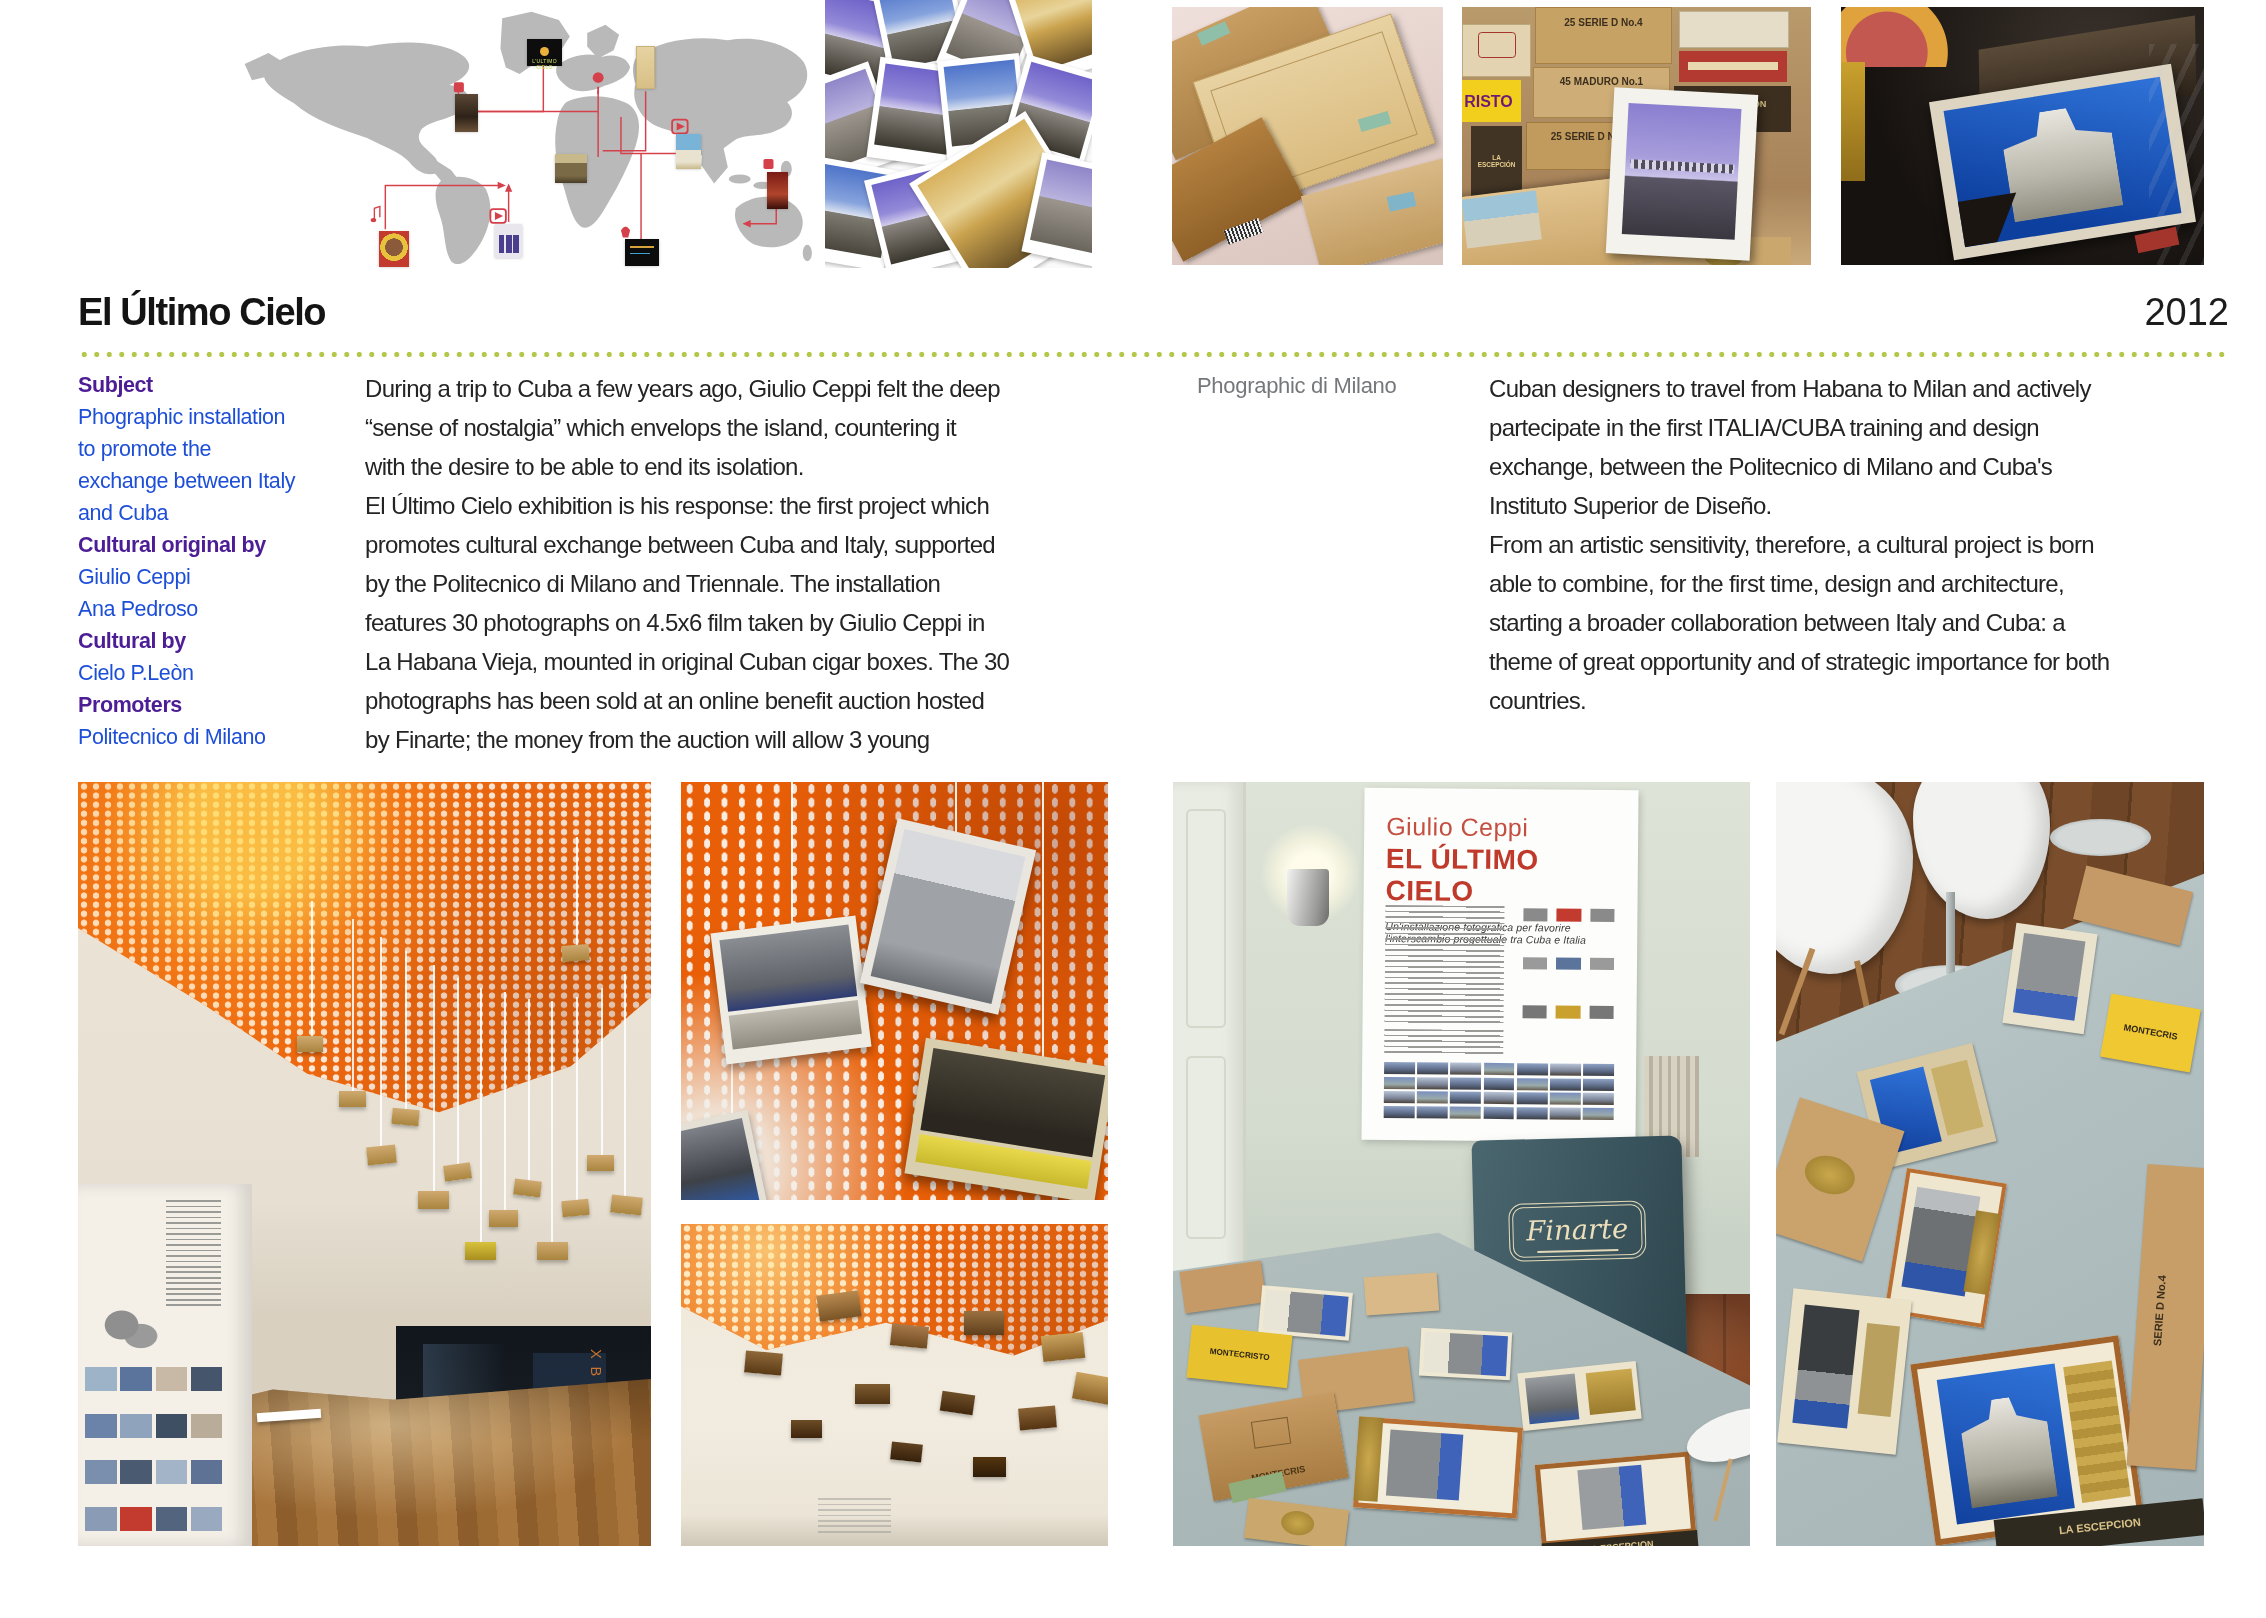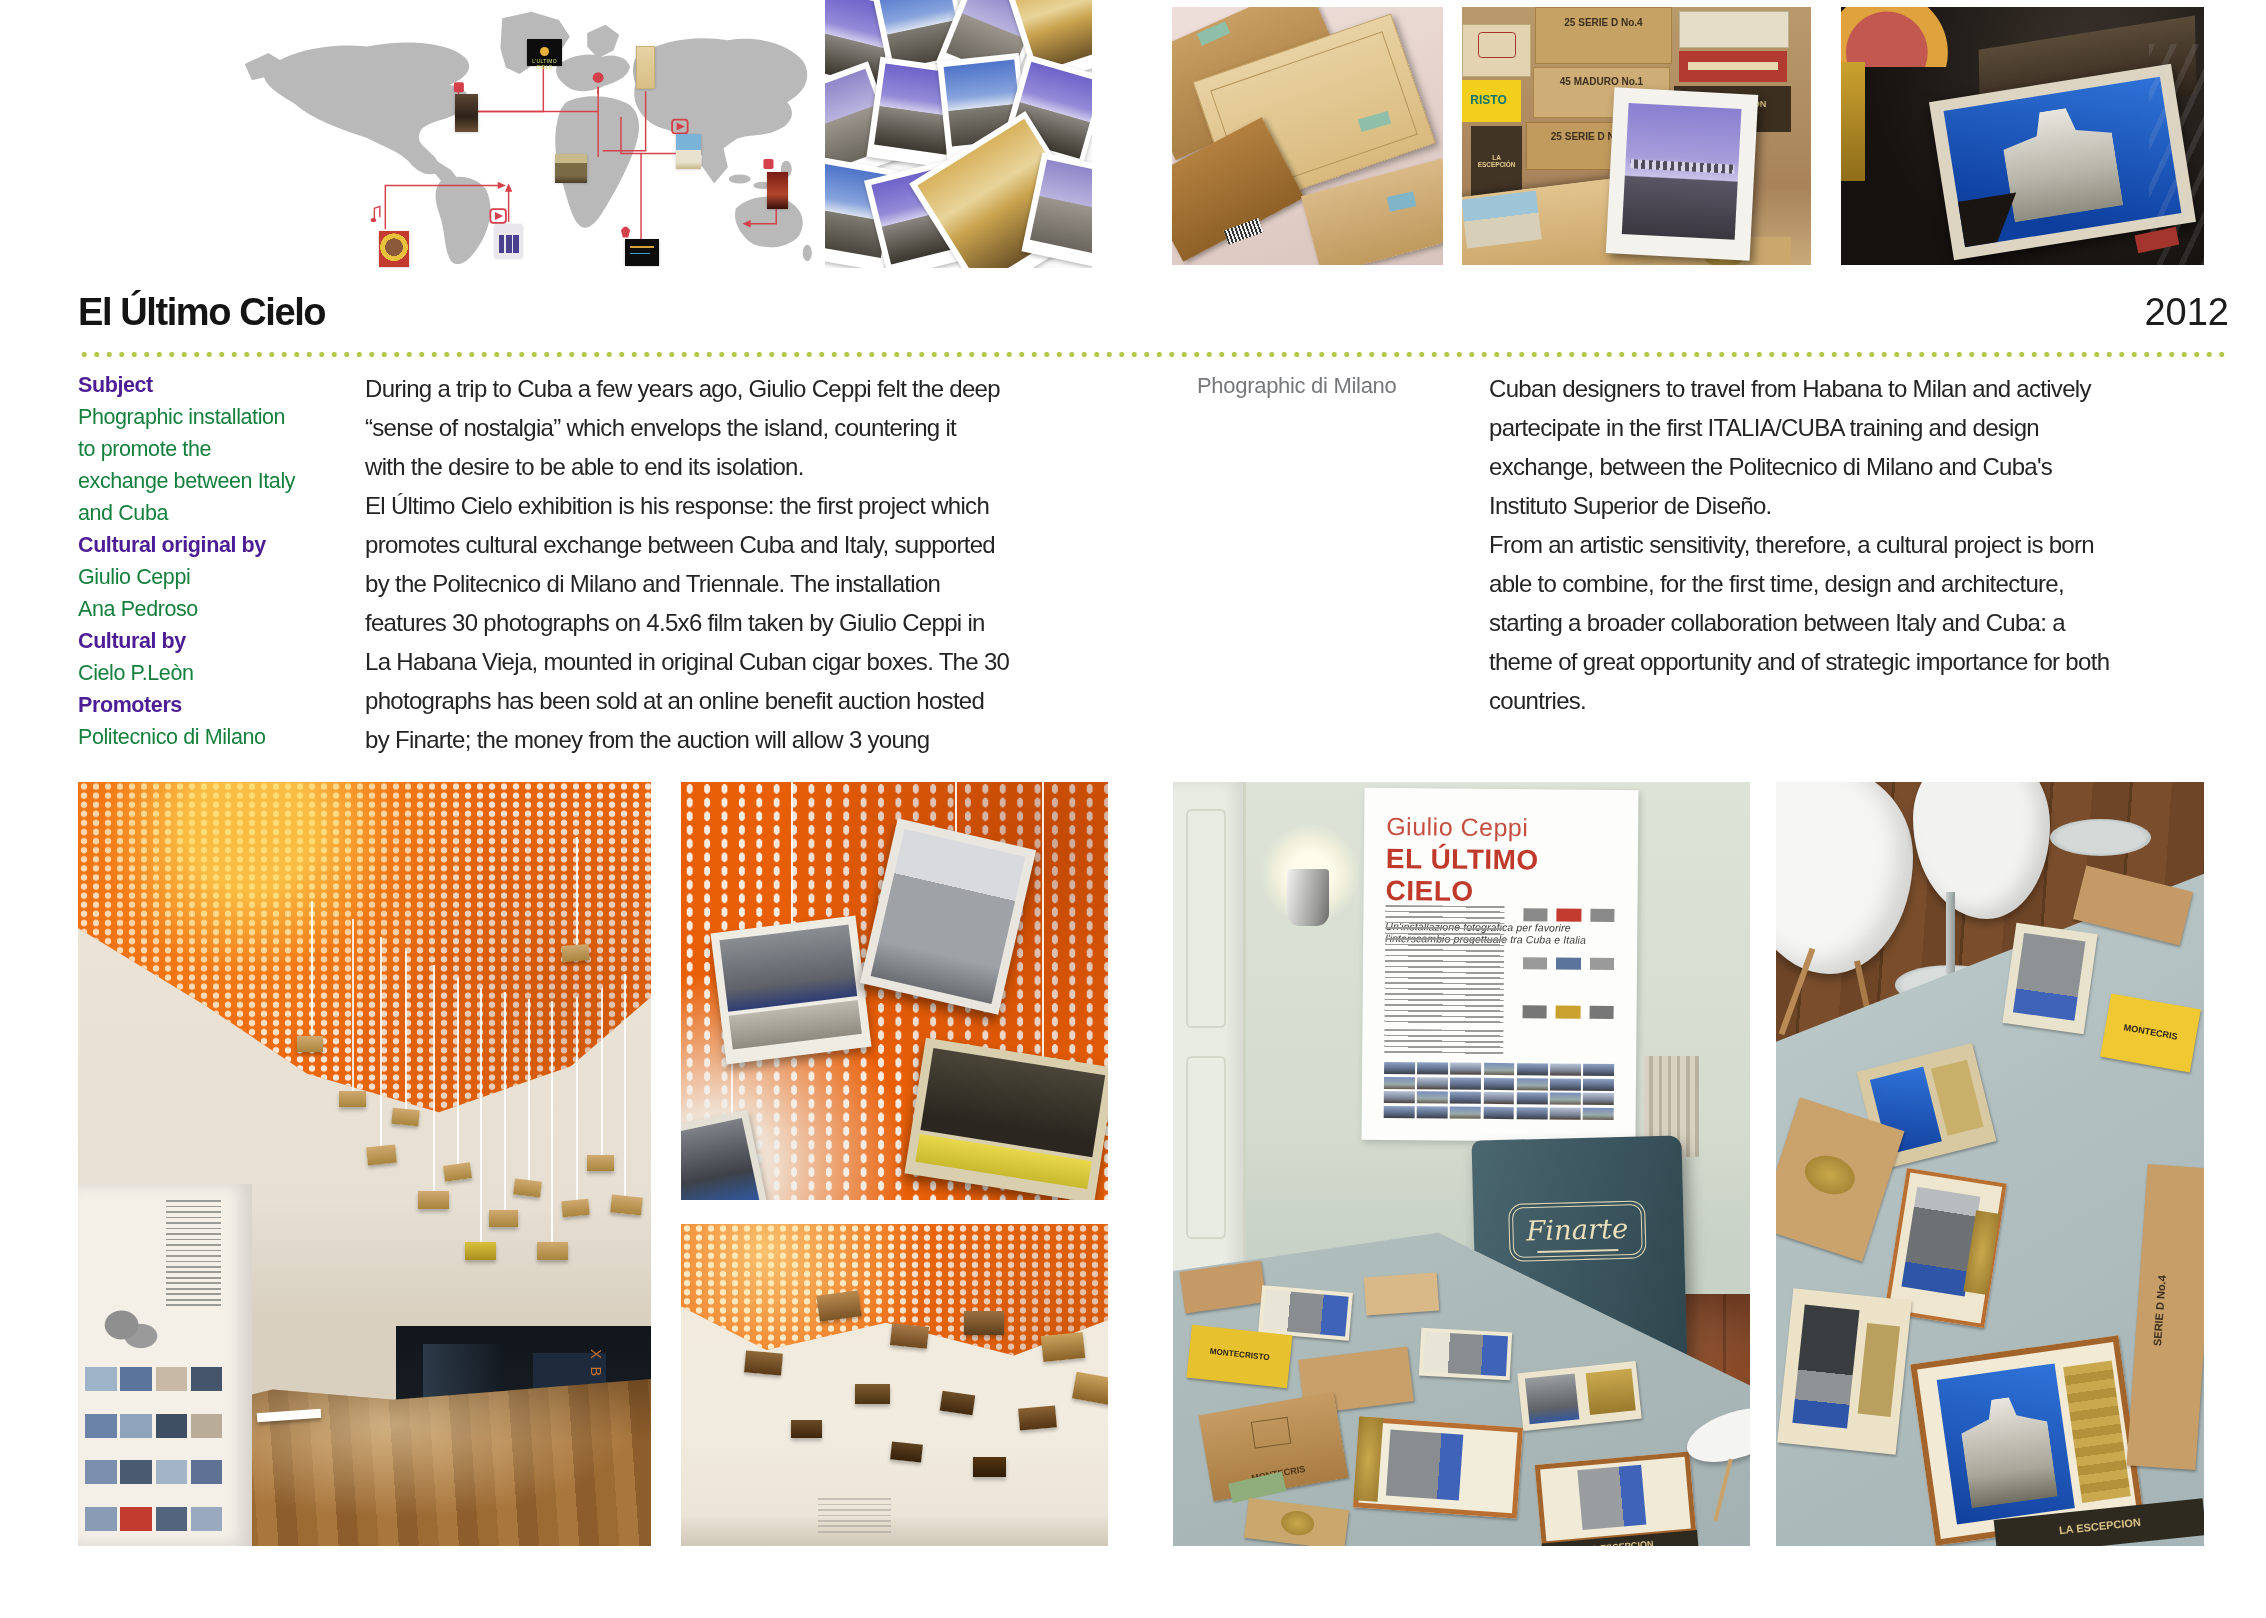--- a/index.html
+++ b/index.html
@@ -9,21 +9,21 @@
 .img{position:absolute;overflow:hidden}
 
 
 .page-title{left:78px;top:291px;font-size:38px;font-weight:600;letter-spacing:-1.4px;color:#141414}
 .page-year{top:291px;right:37px;font-size:38px;font-weight:400;color:#1c1c1c}
 .dotline{left:78px;right:37px;top:349px;height:11px;
  background-image:radial-gradient(circle,#b5c74b 2.4px,rgba(181,199,75,0) 2.9px);
  background-size:12.5px 11px;background-position:0 50%;background-repeat:repeat-x}
 .sidebar{left:78px;top:369px;width:283px;font-size:21.5px;line-height:32px;letter-spacing:-0.4px}
 .sidebar .lab{font-weight:700;color:#4c1d95}
-.sidebar .val{color:#15803d;white-space:pre-line}
+.sidebar .val{color:#1d4ed8;white-space:pre-line}
 .bodycol{top:369px;font-size:24px;line-height:39px;letter-spacing:-0.7px;color:#242424;white-space:pre}
 .col1{left:365px;width:786px}
 .col2{left:1489px;width:758px}
 .venue{left:1197px;top:373px;font-size:22px;color:#75777a;letter-spacing:-0.3px}
 
 
 .mapwrap{left:228px;top:0;width:585px;height:274px}
 .mapthumb{position:absolute;box-shadow:0 0.9px 2.7px rgba(0,0,0,.25)}
 .mapcard{background:#0d0d0d;color:#e8d9a8;font-size:5.5px;text-align:center;line-height:6.4px;padding-top:8.2px}
 .mapcard .logo{width:9.1px;height:9.1px;border-radius:50%;background:#e8b23c;margin:0 auto 1.8px}
@@ -200,21 +200,21 @@
     <div class="boxlabel" style="left:0;right:0;top:9.1px;font-size:10px">25 SERIE D No.4</div>
   </div>
   <div style="position:absolute;left:217px;top:3.7px;width:110px;height:37px;background:#e6ddc8;border:1.8px solid #bdb296"></div>
   <div style="position:absolute;left:0;top:16.4px;width:69px;height:53px;background:#e3d3b0;border:1.8px solid #bca87d">
     <div style="position:absolute;left:14.6px;top:7.3px;width:38px;height:25.6px;border:1.8px solid #a3352c;border-radius:3.7px"></div>
   </div>
   <div style="position:absolute;left:217px;top:44px;width:108px;height:31px;background:#b23a30">
     <div style="position:absolute;left:9.1px;top:11px;right:9.1px;height:7.3px;background:#e8d8b0"></div>
   </div>
   <div style="position:absolute;left:-5.5px;top:73px;width:64px;height:42px;background:#f2cf1d">
-    <div class="boxlabel" style="left:0;right:0;top:12.8px;font-size:12px;color:#0f766e">RISTO</div>
+    <div class="boxlabel" style="left:0;right:0;top:12.8px;font-size:16px;color:#701a75">RISTO</div>
   </div>
   <div style="position:absolute;left:71px;top:60px;width:137px;height:51px;background:#cead76;border:1.8px solid #ab8448">
     <div class="boxlabel" style="left:0;right:0;top:7.3px;font-size:10px">45 MADURO No.1</div>
   </div>
   <div style="position:absolute;left:212px;top:79px;width:117px;height:46px;background:#3c2f20">
     <div class="boxlabel" style="left:0;right:0;top:12.8px;font-size:9.1px;color:#e8cf8e">LA ESCEPCIÓN</div>
   </div>
   <div style="position:absolute;left:64px;top:115px;width:128px;height:48px;background:#c19a5e;border:1.8px solid #9e7a3f">
     <div class="boxlabel" style="left:0;right:0;top:7.3px;font-size:10px">25 SERIE D No.4</div>
   </div>

